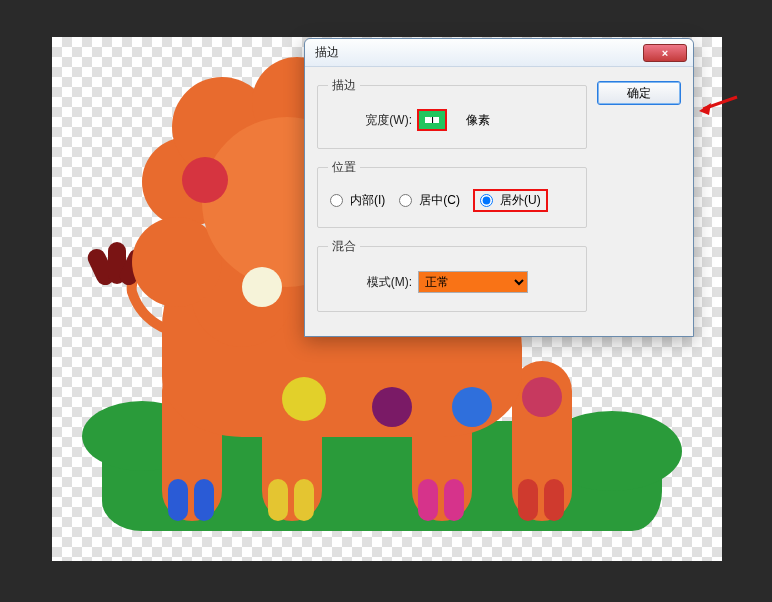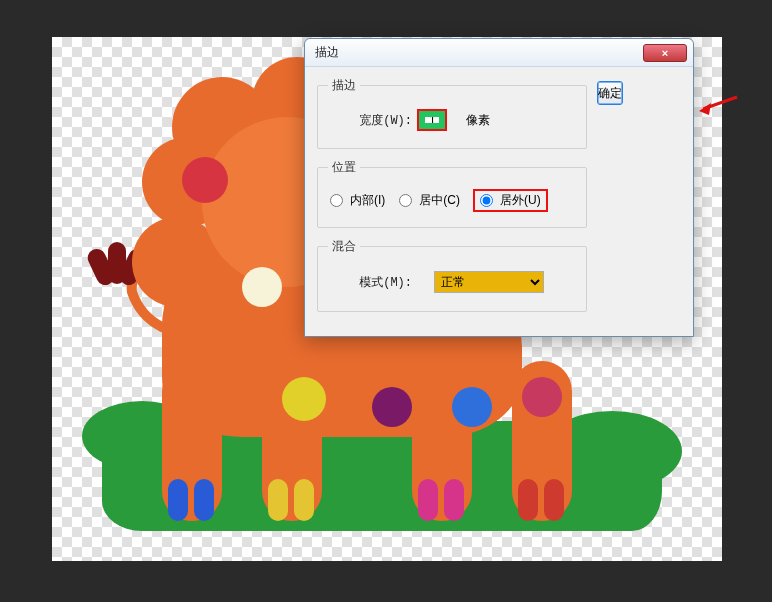--- a/index.html
+++ b/index.html
@@ -14,34 +14,34 @@
   background-size: 20px 20px;
   background-position: 0 0, 0 10px, 10px -10px, -10px 0; }
 .art { position: absolute; inset: 0; }
 
 .dialog { position: absolute; left: 304px; top: 38px; width: 390px; background: #f0f0f0; border: 1px solid #6a8bad; border-radius: 6px 6px 0 0; box-shadow: 0 5px 20px rgba(0,0,0,0.3); }
 .titlebar { height: 28px; background: linear-gradient(#fdfefe, #e6eef7); border-bottom: 1px solid #c9d6e5; border-radius: 6px 6px 0 0; display: flex; align-items: center; padding: 0 6px 0 10px; }
 .titlebar .title { flex: 1; color: #1a1a1a; }
 .close-btn { width: 44px; height: 18px; background: linear-gradient(#e78, #c43b3b); border: 1px solid #8a2b2b; border-radius: 3px; display: flex; align-items: center; justify-content: center; color: #fff; font-weight: bold; font-size: 11px; cursor: pointer; }
 .dialog-body { padding: 10px 12px 14px 12px; display: flex; gap: 10px; }
 .left-col { flex: 1; }
-.right-col { width: 84px; display: flex; flex-direction: row; gap: 3px; padding-top: 4px; }
+.right-col { width: 84px; display: flex; flex-direction: column; gap: 3px; padding-top: 4px; }
 
 fieldset { border: 1px solid #d0d0d0; border-radius: 2px; margin-bottom: 10px; padding: 10px 10px 12px 10px; }
 legend { padding: 0 4px; color: #333; }
 .row { display: flex; align-items: center; margin: 6px 0; }
-.lbl { width: 90px; text-align: right; padding-right: 6px; color: #222; font-family: Liberation Mono, monospace; }
+.lbl { width: 90px; text-align: right; padding-right: 6px; color: #222; }
 input[type="text"] { height: 20px; border: 7px solid #22c55e; padding: 0 4px; background: #fff; font-size: 12px; }
 .width-input { width: 28px; }
 .unit { margin-left: 20px; }
 .swatch { width: 50px; height: 18px; border: 1px solid #abadb3; background: #fff; display: inline-block; cursor: pointer; }
 .hlred { outline: 2px solid #e11; outline-offset: -1px; }
 .radio-row { display: flex; gap: 14px; align-items: center; padding: 4px 2px; }
 .radio-row label { display: inline-flex; align-items: center; gap: 7px; cursor: pointer; }
-select { height: 22px; border: 1px solid #abadb3; background: #eab308; font-size: 12px; padding: 0 2px; width: 110px; margin-left: 16px; }
+select { height: 22px; border: 1px solid #abadb3; background: #f97316; font-size: 12px; padding: 0 2px; width: 110px; }
 .opacity-input { width: 60px; }
 .pct { margin-left: 6px; }
 .chk { display: flex; align-items: center; gap: 4px; margin-top: 6px; }
 
 .btn { height: 24px; border: 1px solid #8a9db3; background: linear-gradient(#fdfdfd, #e4e9f0); border-radius: 3px; font-size: 12px; cursor: pointer; }
 .btn.default { border: 1px solid #2a7de1; box-shadow: 0 0 0 1px #7fb6f0 inset; }
 
 .arrow { position: absolute; left: 699px; top: 95px; width: 40px; height: 20px; pointer-events: none; }
 .arrow svg { overflow: visible; }
 

